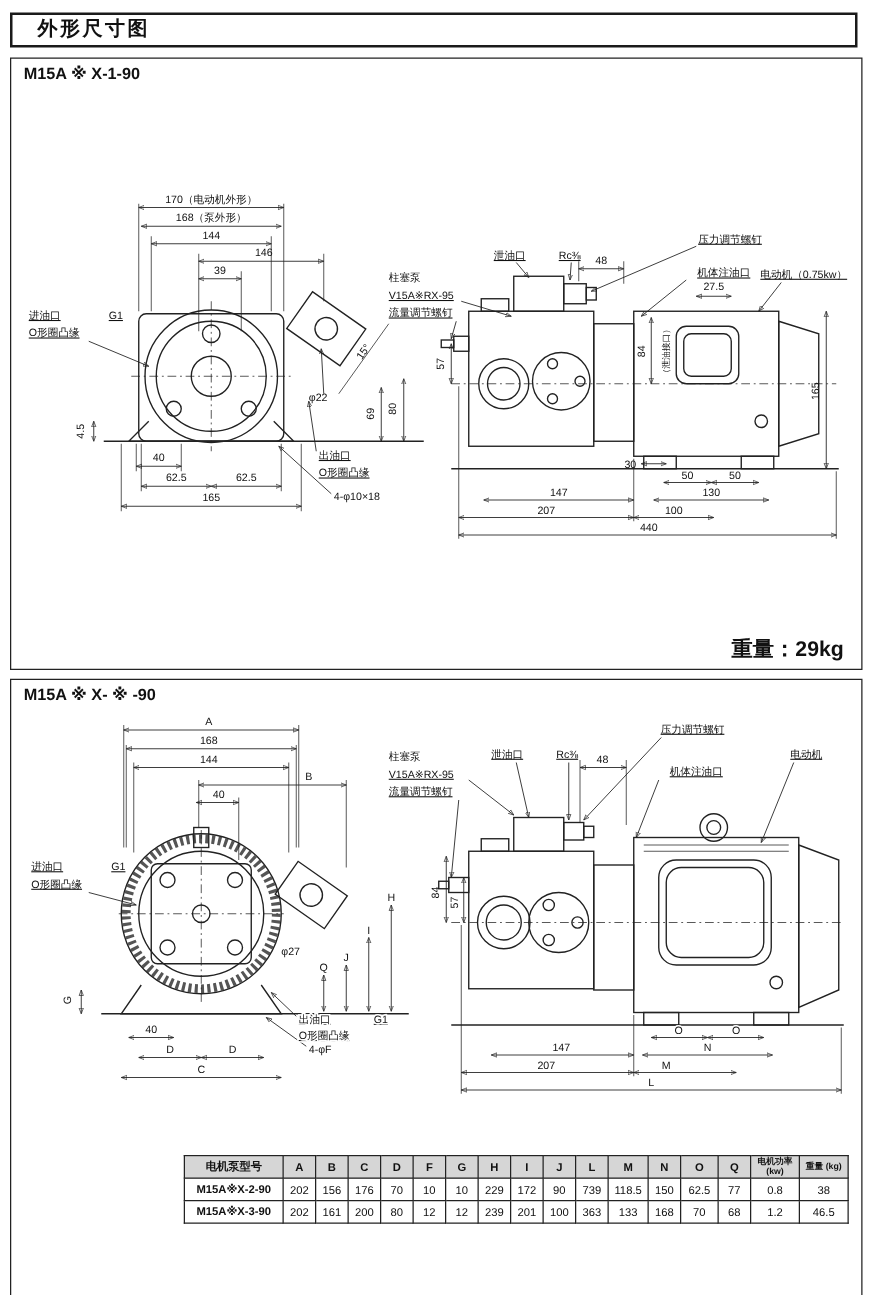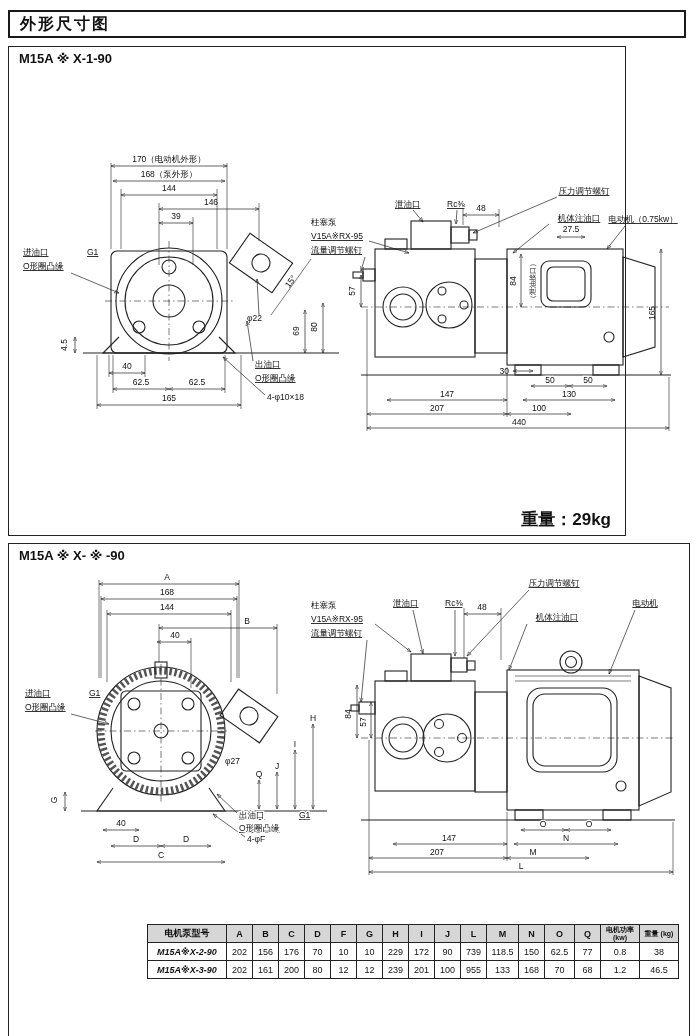--- a/index.html
+++ b/index.html
@@ -1,42 +1,42 @@
 <!DOCTYPE html>
 <html><head>
 <meta charset="utf-8">
 <style>
   html,body{margin:0;padding:0;background:#f2f2f2;}
   .page{position:relative;width:700px;height:1036px;background:#ffffff;
         font-family:"Liberation Sans","DejaVu Sans",sans-serif;color:#111;overflow:hidden;}
   .title-box{position:absolute;left:8px;top:10px;width:678px;height:28px;
         border:2px solid #1a1a1a;box-sizing:border-box;}
-  .title-box .t{font-size:16px;font-weight:bold;line-height:24px;padding-left:10px;letter-spacing:2px;}
+  .title-box .t{font-size:16px;font-weight:bold;line-height:24px;padding-left:20px;letter-spacing:2px;}
   .panel{position:absolute;left:8px;box-sizing:border-box;border:1.5px solid #222;background:#fff;}
-  .panel1{top:46px;width:618px;height:490px;}
+  .panel1{top:46px;width:682px;height:490px;}
   .panel2{top:543px;width:682px;height:609px;}
   .panel-h{position:absolute;left:10px;top:4px;font-size:13px;font-weight:bold;}
   .weight{position:absolute;right:14px;bottom:4px;font-size:17px;font-weight:bold;}
   svg.draw{position:absolute;left:0;}
   svg text{font-size:8.5px;fill:#111;text-anchor:middle;font-family:"Liberation Sans","DejaVu Sans",sans-serif;}
   svg text.start{text-anchor:start;}
   svg text.end{text-anchor:end;}
   svg text.u{text-decoration:underline;}
   svg text.halo{paint-order:stroke;stroke:#fff;stroke-width:2.5px;}
   svg text.sm{font-size:7px;}
   svg line,svg path,svg rect,svg circle,svg polygon{stroke:#222;fill:none;stroke-width:1.1;}
   svg .thin,svg .ext{stroke-width:.6;}
   svg .dim,svg .ldr{stroke-width:.7;}
   svg .cl{stroke-width:.6;stroke-dasharray:7 3 1.5 3;}
   svg .rib{stroke-width:7;stroke:#555;stroke-dasharray:2.5 2.6;}
   table.spec{position:absolute;left:138px;top:380px;border-collapse:collapse;font-size:9px;}
   .spec th,.spec td{border:1px solid #222;text-align:center;padding:0 1px;height:17px;}
   .spec th{background:#d6d6d6;font-weight:bold;text-align:center;}
   .spec th.small{font-size:7px;line-height:1.05;width:36px;}
-  .spec td.model{font-weight:bold;width:76px;font-style:italic;}
+  .spec td.model{font-weight:bold;width:76px;}
   .spec col.letter{width:26px;}
 </style>
 </head>
 <body>
 
 <div class="page">
 
   <div class="title-box">
     <div class="t">外形尺寸图</div>
   </div>
@@ -427,21 +427,21 @@
         <td class="model">M15A※X-3-90</td>
         <td>202</td>
         <td>161</td>
         <td>200</td>
         <td>80</td>
         <td>12</td>
         <td>12</td>
         <td>239</td>
         <td>201</td>
         <td>100</td>
-        <td>955</td>
+        <td>363</td>
         <td>133</td>
         <td>168</td>
         <td>70</td>
         <td>68</td>
         <td>1.2</td>
         <td>46.5</td>
       </tr>
     </tbody>
       </table>
   </div>

